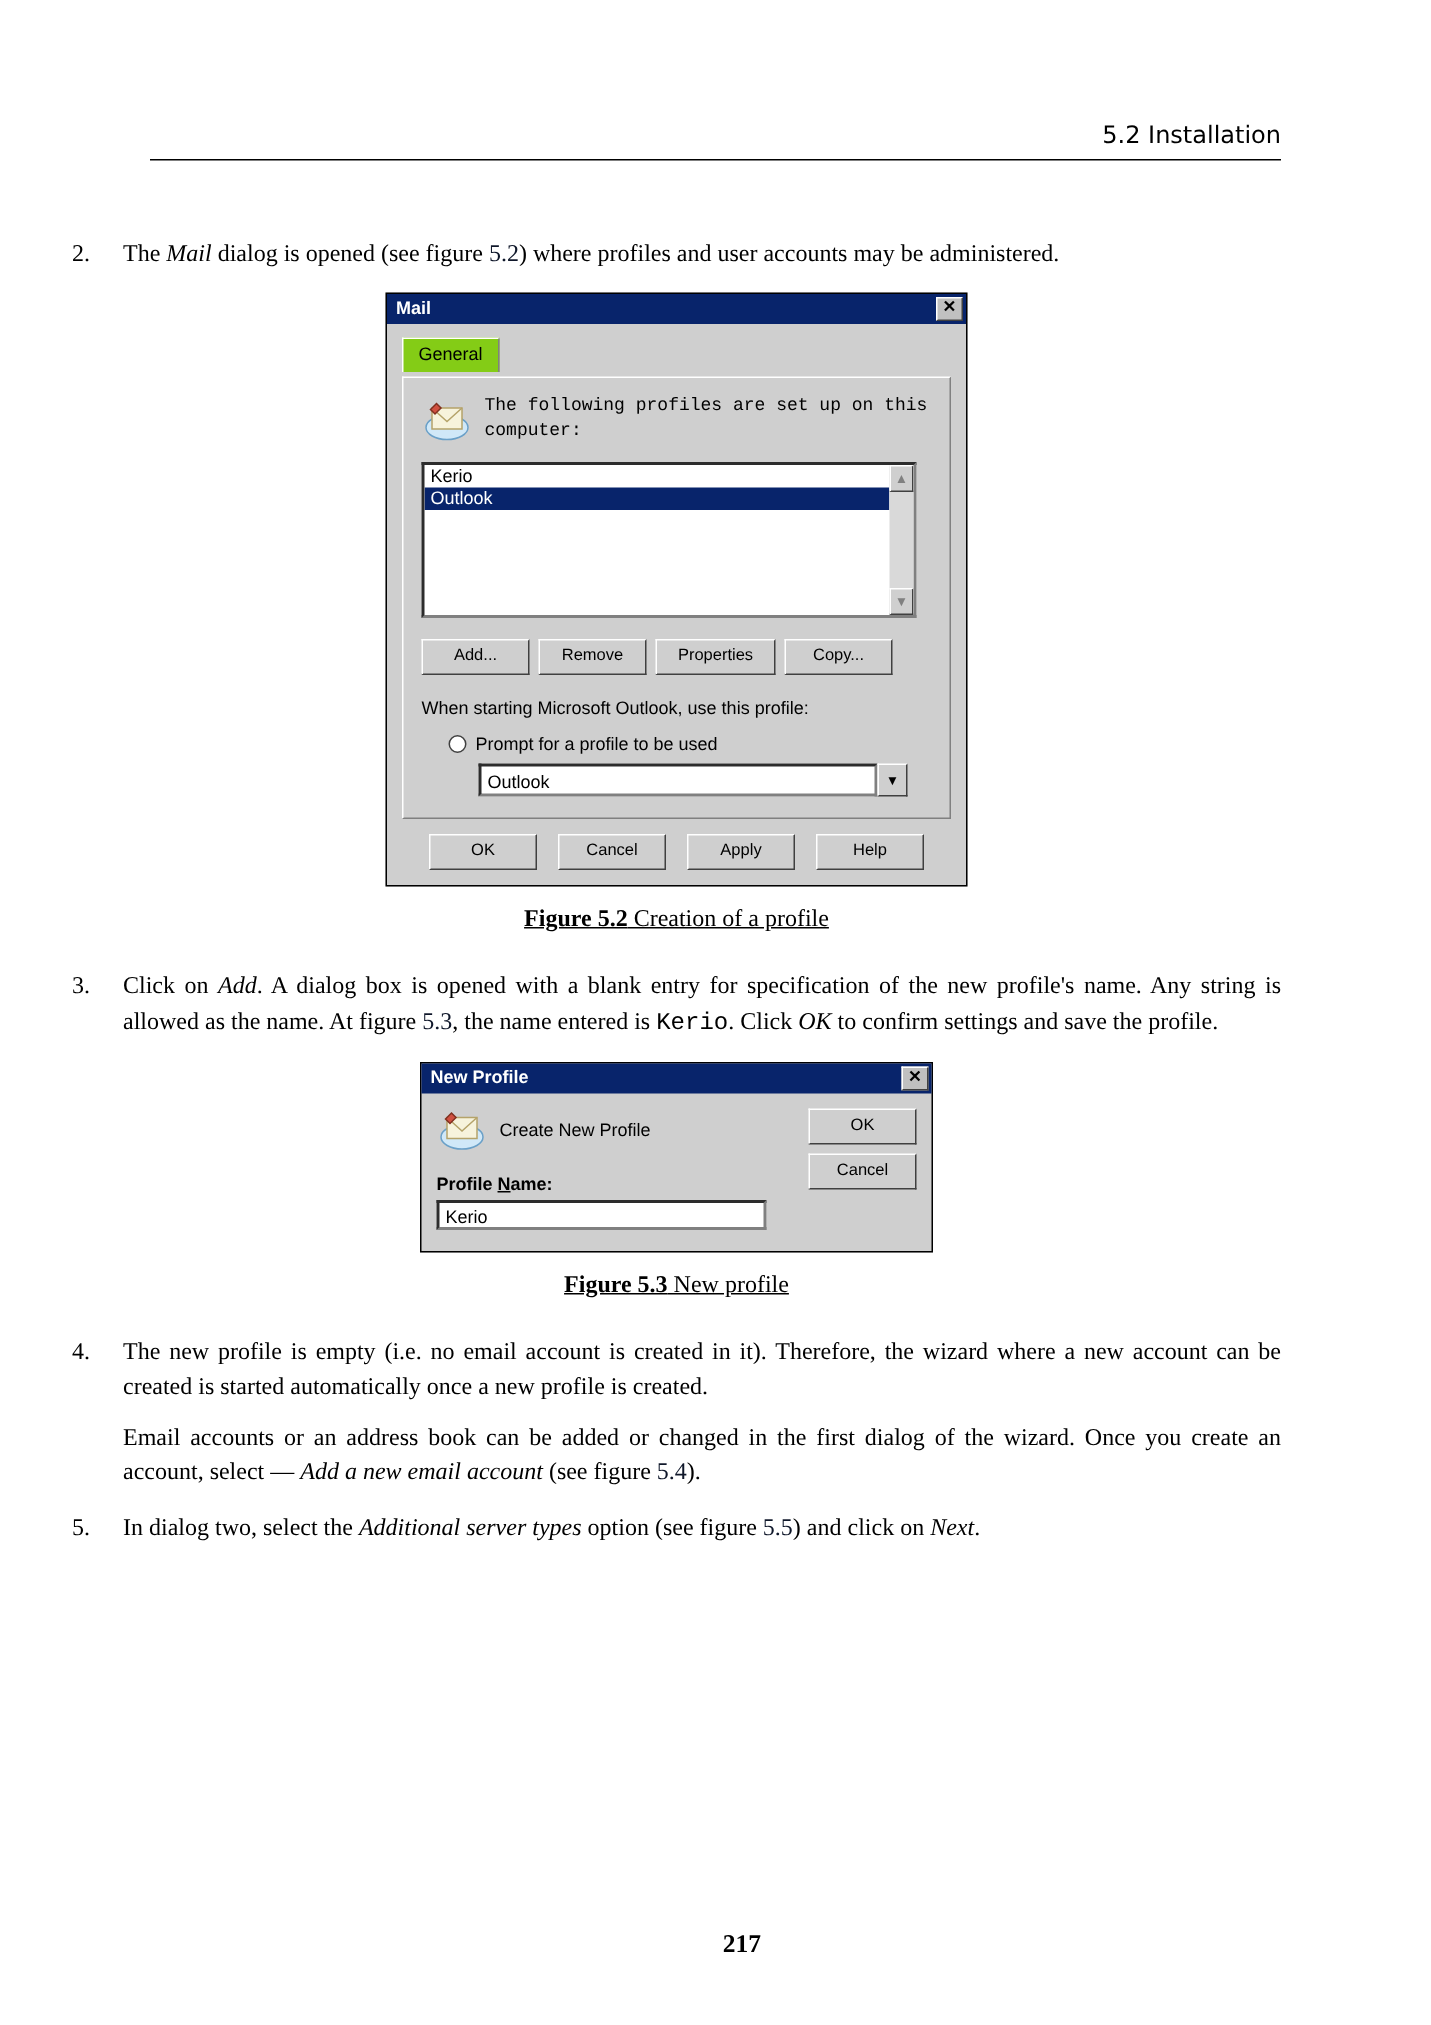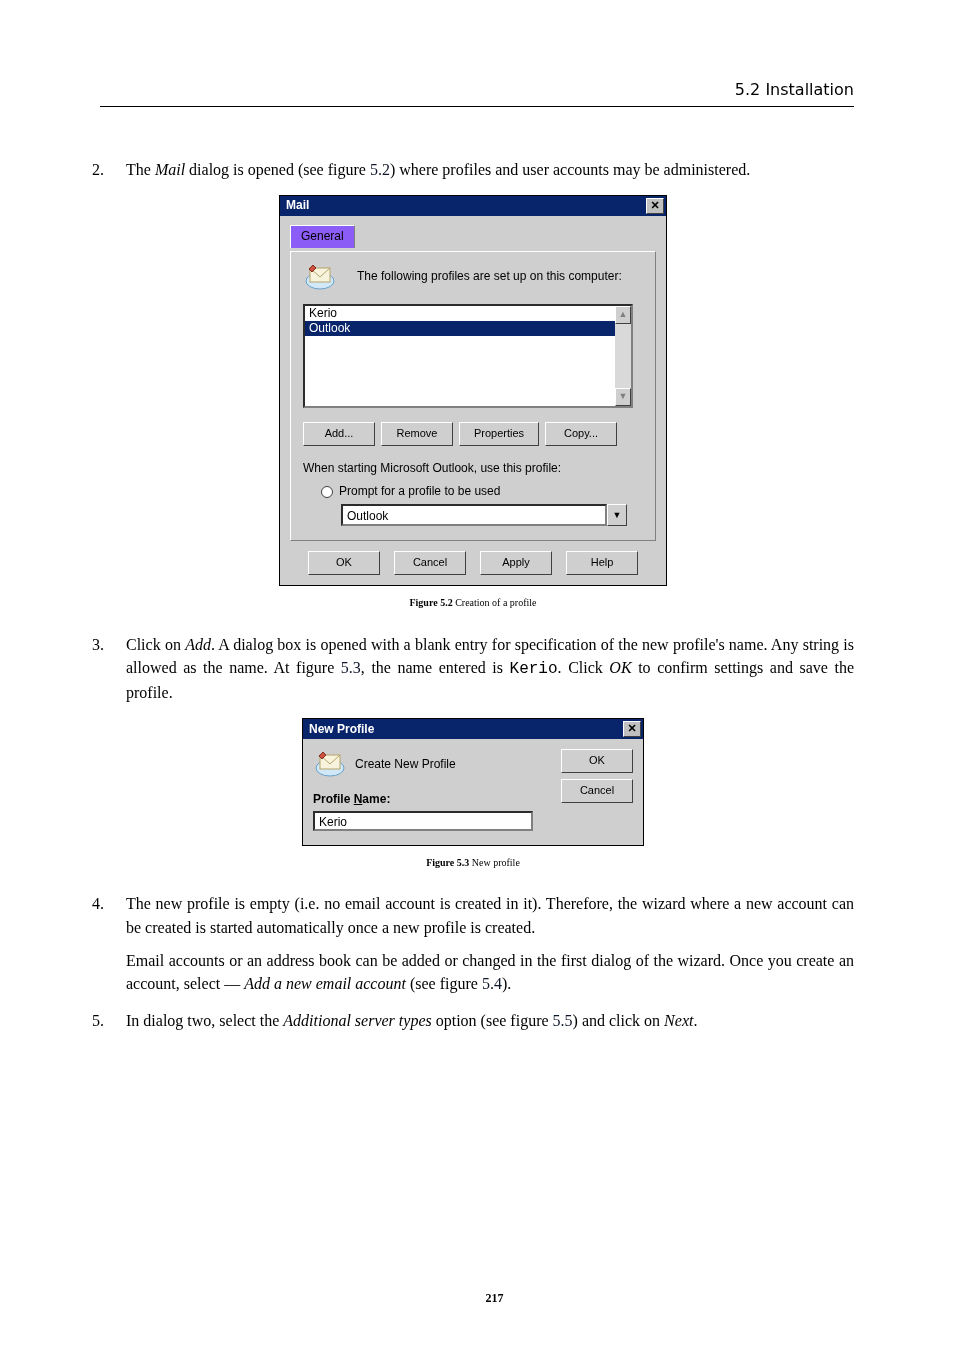--- a/index.html
+++ b/index.html
@@ -7,21 +7,21 @@
     padding: 0;
     font-family: Georgia, 'Times New Roman', serif;
     background: #fff;
     color: #000;
   }
   .page {
     width: 954px;
     height: 1350px;
     position: relative;
     box-sizing: border-box;
-    padding: 88px 100px 40px 92px;
+    padding: 88px 100px 40px 48px;
   }
   .running-head {
     position: absolute;
     top: 80px;
     right: 100px;
     font-family: 'Lucida Sans', 'DejaVu Sans', sans-serif;
     font-size: 16px;
   }
   .head-rule {
     position: absolute;
@@ -46,31 +46,32 @@
   }
   .ol-body {
     flex: 1;
     text-align: justify;
   }
   .italic { font-style: italic; }
   .figlink { color: #0f172a; }
   .code { font-family: 'Courier New', monospace; }
   .figure-caption {
     text-align: center;
-    font-size: 10px;
+    font-size: 16px;
     margin: 10px 0 22px 0;
+    text-decoration: underline;
   }
   .figure-caption .b { font-weight: bold; }
   .page-number {
     position: absolute;
     bottom: 44px;
     left: 0; right: 0;
     text-align: center;
     font-weight: bold;
-    font-size: 12px;
+    font-size: 17px;
     margin-left: 35px;
   }
 
   
   .dlg-mail {
     width: 386px;
     margin: 12px auto 0 auto;
     background: #cfcfcf;
     border: 1px solid #000;
     font-family: Tahoma, Arial, sans-serif;
@@ -103,36 +104,36 @@
     padding: 8px 10px 10px 10px;
     background: #cfcfcf;
   }
   .tabwrap {
     position: relative;
     margin-bottom: 4px;
   }
   .tab {
     display: inline-block;
     padding: 2px 10px;
-    background: #8b5cf6;
+    background: #84cc16;
     border: 1px solid #808080;
     border-bottom: none;
     border-top-color: #fff;
     border-left-color: #fff;
     position: relative;
     top: 1px;
   }
   .tab-panel {
     border: 1px solid #fff;
     border-right-color: #808080;
     border-bottom-color: #808080;
     background: #cfcfcf;
     padding: 10px 12px 14px 12px;
   }
-  .icon-row { display: flex; align-items: center; gap: 20px; margin-bottom: 12px; }
+  .icon-row { display: flex; align-items: flex-end; gap: 8px; margin-bottom: 12px; font-family: Liberation Mono, monospace; }
   .envelope-icon {
     width: 34px; height: 30px;
     display: inline-flex; align-items: center; justify-content: center;
   }
   .envelope-icon svg { width: 34px; height: 30px; }
 
   .listbox {
     width: 330px;
     height: 104px;
     background: #fff;

